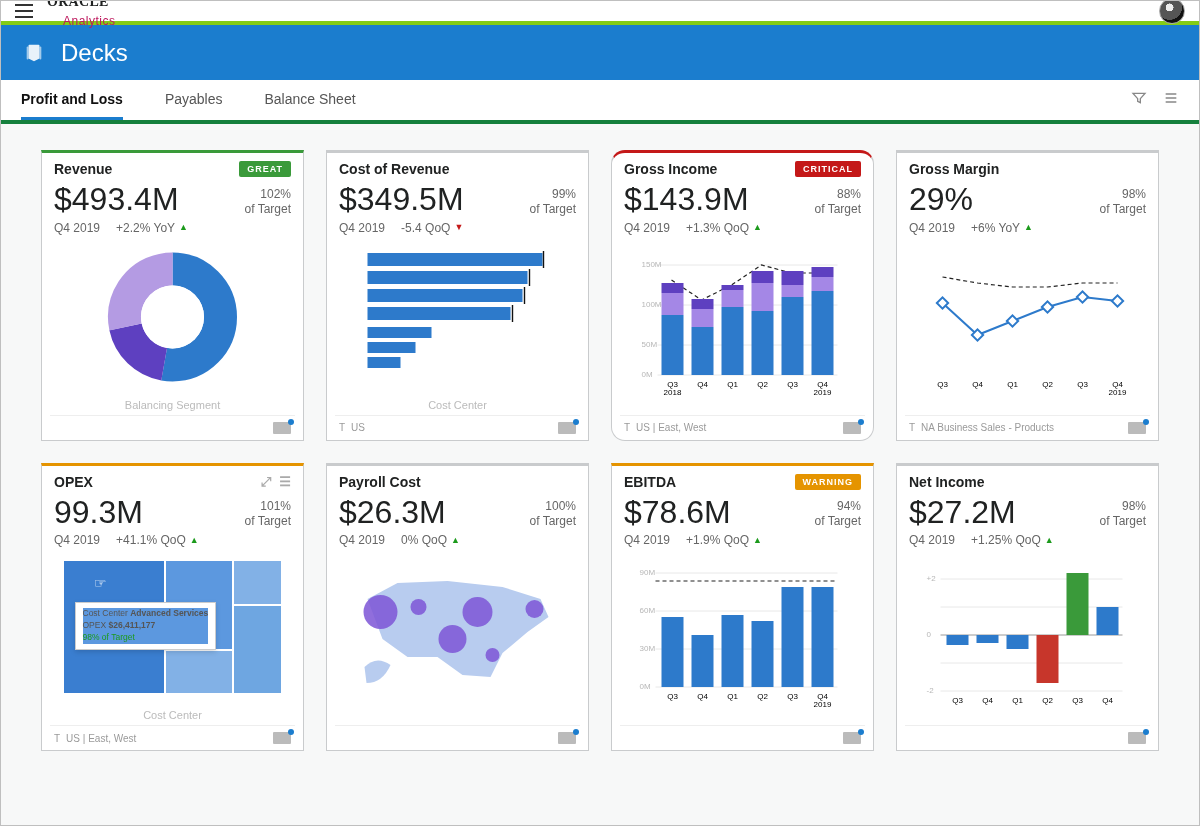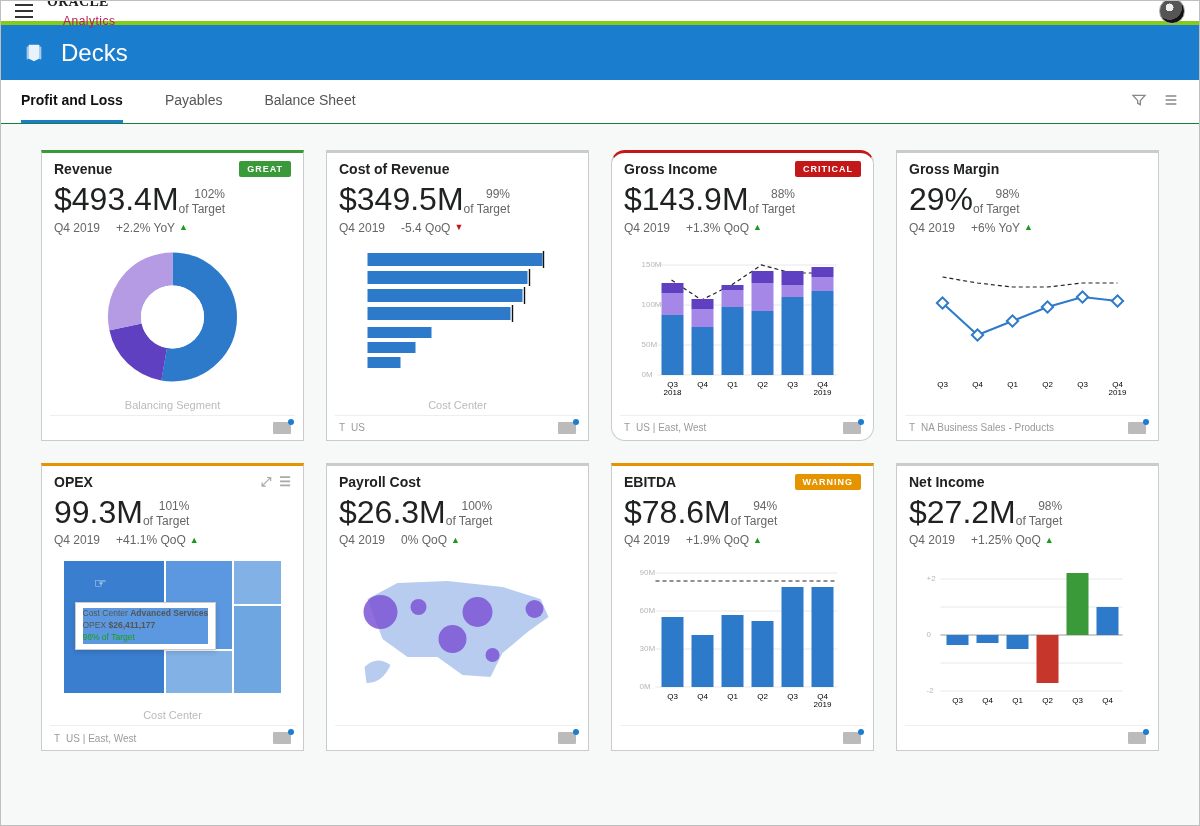--- a/index.html
+++ b/index.html
@@ -39,21 +39,21 @@
     padding:0 22px;
     color:#fff;
   }
   .hero h1 { font-size:24px; font-weight:400; }
   .decks-icon svg { display:block; }
 
   
   .tabs {
     background:#fff;
     height: 44px;
-    border-bottom:1px solid #15803d;
+    border-bottom:4px solid #15803d;
     display:flex;
     align-items:center;
     padding:0 20px;
     gap:42px;
   }
   .tab { font-size:14px; color:#555; cursor:pointer; height:100%; display:flex; align-items:center; border-bottom:3px solid transparent;}
   .tab.active { color:#111; font-weight:600; border-bottom-color:#1b7dce; }
   .tab-tools { margin-left:auto; display:flex; gap:16px; color:#888; }
 
   
@@ -84,21 +84,21 @@
     color:#fff;
     font-size:9px;
     letter-spacing:1px;
     font-weight:700;
     padding:3px 8px;
     border-radius:2px;
   }
   .badge.great    { background:#3a9a3a; }
   .badge.critical { background:#c41818; }
   .badge.warning  { background:#e59400; }
-  .card-metric { display:flex; align-items:flex-end; padding:6px 12px 0; }
+  .card-metric { display:flex; justify-content:space-between; align-items:flex-end; padding:6px 12px 0; }
   .big { font-size:32px; font-weight:400; line-height:1.05; }
   .target { text-align:right; font-size:12px; color:#666; line-height:1.25;}
   .sub {
     display:flex; gap:16px; padding:4px 12px 0;
     font-size:12px; color:#666;
   }
   .sub .chg { display:flex; gap:4px; align-items:center; }
   .arrow { font-size:9px; line-height:1; }
   .arrow.up   { color:#1c9a1c; }
   .arrow.down { color:#c41818; }

